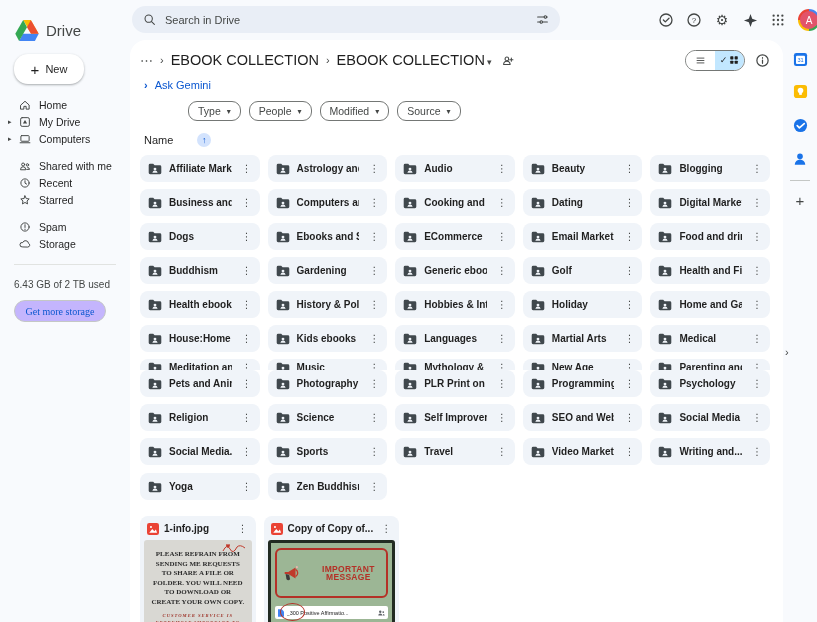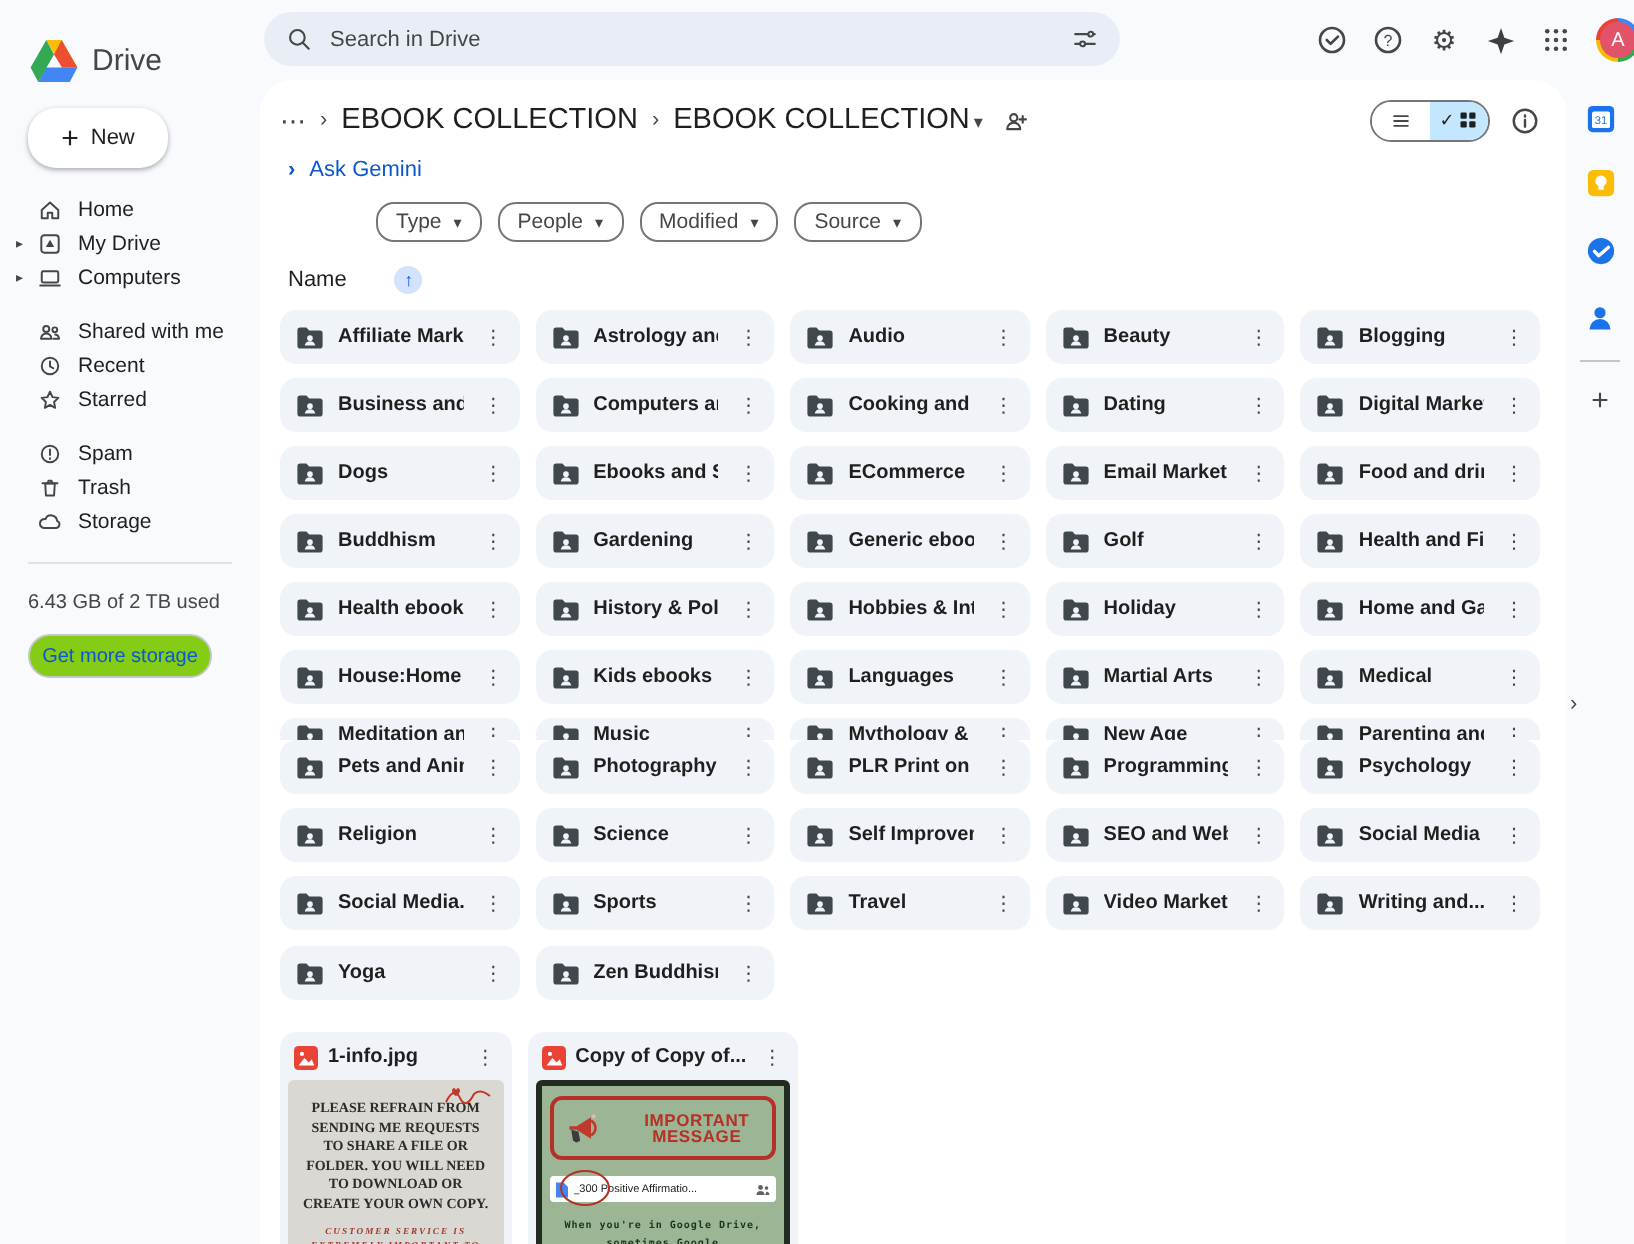--- a/index.html
+++ b/index.html
@@ -25,21 +25,21 @@
     font-size:11px; color:#1f1f1f; cursor:pointer;
   }
   .new-plus { font-size:15px; line-height:1; color:#1f1f1f; }
   .nav { margin-top:12px; }
   .nav-item { height:17px; display:flex; align-items:center; gap:8px; padding-left:19px; font-size:10.5px; color:#1f1f1f; position:relative; cursor:pointer; }
   .nav-item .expander { position:absolute; left:8px; font-size:7px; color:#444746; }
   .nav-gap { height:10px; }
   .storage-text { margin:14px 0 4px 14px; font-size:10px; color:#444746; }
   .storage-btn {
     margin:10px 0 0 14px; width:92px; height:22px; border:1px solid #c4c7c5; border-radius:11px;
-    display:flex; align-items:center; justify-content:center; font-size:10px; color:#0b57d0; background:#84cc16; cursor:pointer;
+    display:flex; align-items:center; justify-content:center; font-size:10px; color:#0b57d0; background:#c4b5fd; cursor:pointer;font-family:Liberation Serif, serif;
   }
   .side-divider { margin:12px 14px 0 14px; border-top:1px solid #e1e3e1; }
 
   
   .search {
     position:absolute; left:132px; top:6px; width:428px; height:27px; border-radius:14px;
     background:#e9eef6; display:flex; align-items:center; gap:9px; padding:0 11px;
   }
   .search input {
     flex:1; border:none; outline:none; background:transparent; font-size:11px; color:#444746;
@@ -125,21 +125,21 @@
     color:#2c2c2c; padding:0 4px;
   }
   .refrain-footer {
     font-family:"Liberation Serif", serif; font-weight:bold; font-style:italic; font-size:4.6px;
     letter-spacing:1px; color:#a03a30; margin-top:5px; line-height:1.6; padding:0 2px;
   }
 
   .thumb-green { background:#9cb695; border:3px solid #222b22; padding:5px 4px 3px 4px; }
   .imp-banner {
     border:2px solid #b43127; border-radius:6px; display:flex; align-items:center; gap:12px;
-    padding:2px 2px 2px 4px; height:32px;
+    padding:2px 2px 2px 4px; height:50px;
   }
   .imp-banner-text {
     color:#b43127; font-weight:bold; font-size:8.5px; line-height:1; text-align:center; flex:1;
     letter-spacing:0.3px;
   }
   .imp-filerow {
     position:relative; background:#fff; border-radius:2px; height:13px; margin-top:8px;
     display:flex; align-items:center; gap:3px; padding:0 3px; font-size:5.5px; color:#222;
   }
   .imp-filerow-text { flex:1; white-space:nowrap; overflow:hidden; }
@@ -230,27 +230,20 @@
     <div class="nav-gap"></div>
     <div class="nav-item">
       <svg class="ic" width="12" height="12" viewBox="0 0 16 16">
           <circle cx="8" cy="8" r="5.5"></circle>
           <path d="M8 5 v3.6 M8 10.8 v.6"></path>
         </svg>
       <span>Spam</span>
     </div>
     <div class="nav-item">
       <svg class="ic" width="12" height="12" viewBox="0 0 16 16">
-          <path d="M4.8 5 h6.4 l-.5 8 h-5.4 Z"></path>
-          <path d="M3 4.8 h10 M6.5 4.6 l.5-1.4 h2 l.5 1.4"></path>
-        </svg>
-      <span>Trash</span>
-    </div>
-    <div class="nav-item">
-      <svg class="ic" width="12" height="12" viewBox="0 0 16 16">
           <path d="M4.6 12 a3 3 0 1 1 .4 -5.9 4 4 0 0 1 7.7 1.1 2.5 2.5 0 0 1 -.5 4.8 Z"></path>
         </svg>
       <span>Storage</span>
     </div>
   </div>
 
   <div class="side-divider"></div>
   <div class="storage-text">6.43 GB of 2 TB used</div>
   <div class="storage-btn">Get more storage</div>
 </div>

